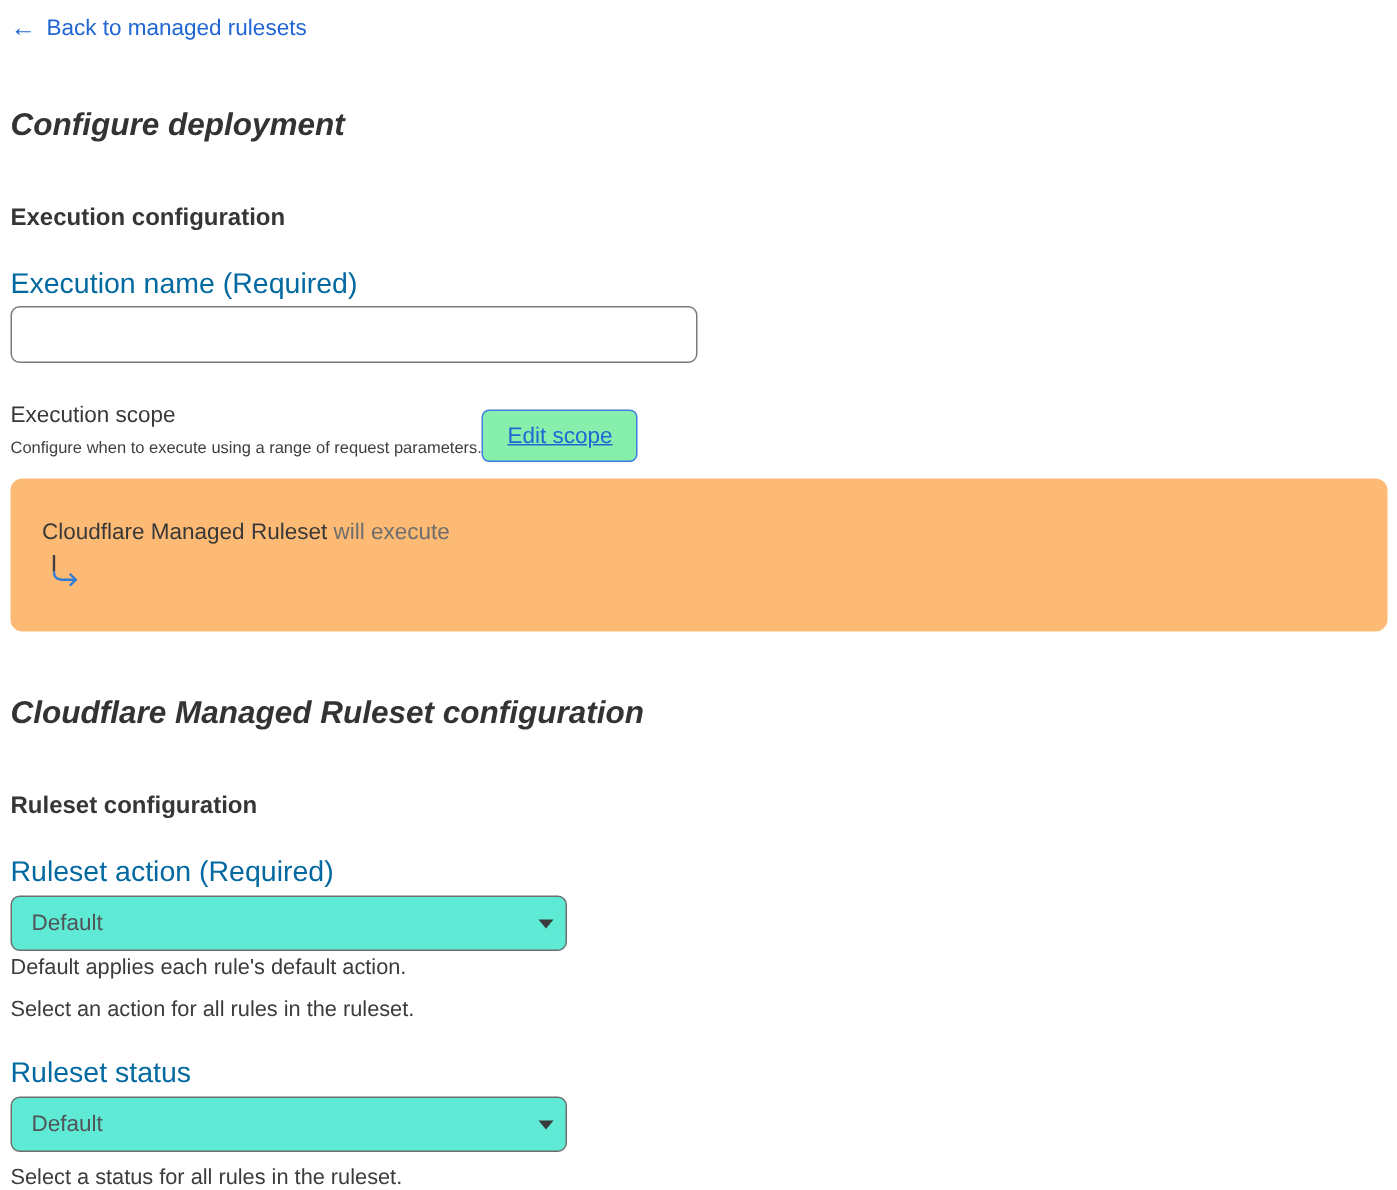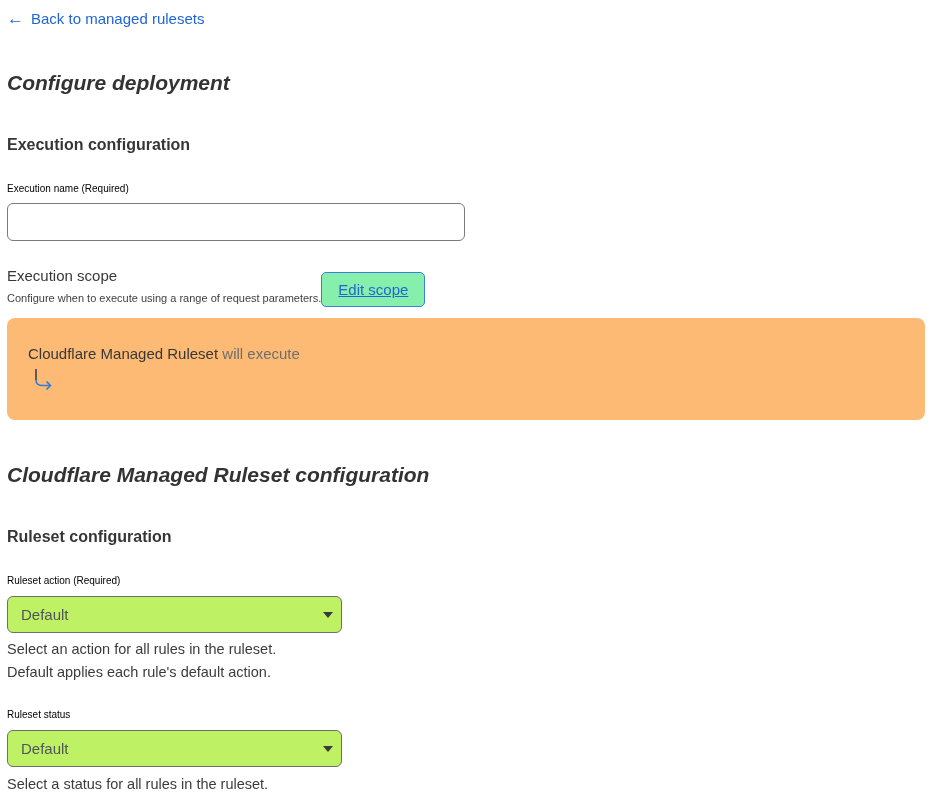--- a/index.html
+++ b/index.html
@@ -44,22 +44,22 @@
   h2.section-title {
     font-size: 16px;
     font-weight: 700;
     color: #363636;
     line-height: 19px;
   }
   .exec-section-title { margin-top: 39px; }
 
   .field-label {
     margin-top: 25px;
-    font-size: 10px;
-    color: #000000;
+    font-size: 19px;
+    color: #0369a1;
     line-height: 19px;
     display: block;
   }
 
   .text-input {
     margin-top: 5px;
     width: 458px;
     height: 38px;
     border: 1px solid #7a7a7a;
     border-radius: 6px;
@@ -136,25 +136,25 @@
     color: #303030;
     line-height: 21px;
   }
 
   .ruleset-heading { margin-top: 44px; }
   .ruleset-subheading { margin-top: 39px; }
 
   
   .select-box {
     margin-top: 6px;
-    width: 335px;
+    width: 371px;
     height: 37px;
     border: 1px solid #6e6e6e;
     border-radius: 6px;
-    background: #bef264;
+    background: #5eead4;
     display: flex;
     align-items: center;
     justify-content: space-between;
     padding: 0 8px 0 13px;
     cursor: pointer;
   }
   .select-box .select-value {
     font-size: 15px;
     color: #515458;
   }
@@ -215,22 +215,22 @@
 
   <h1 class="page-title ruleset-heading">Cloudflare Managed Ruleset configuration</h1>
 
   <h2 class="section-title ruleset-subheading">Ruleset configuration</h2>
 
   <label class="field-label">Ruleset action (Required)</label>
   <div class="select-box">
     <span class="select-value">Default</span>
     <span class="caret"></span>
   </div>
+  <div class="helper-text">Default applies each rule's default action.</div>
   <div class="helper-text helper-first">Select an action for all rules in the ruleset.</div>
-  <div class="helper-text">Default applies each rule's default action.</div>
 
   <label class="field-label status-label">Ruleset status</label>
   <div class="select-box">
     <span class="select-value">Default</span>
     <span class="caret"></span>
   </div>
   <div class="helper-text helper-last">Select a status for all rules in the ruleset.</div>
 
 </div>
 

